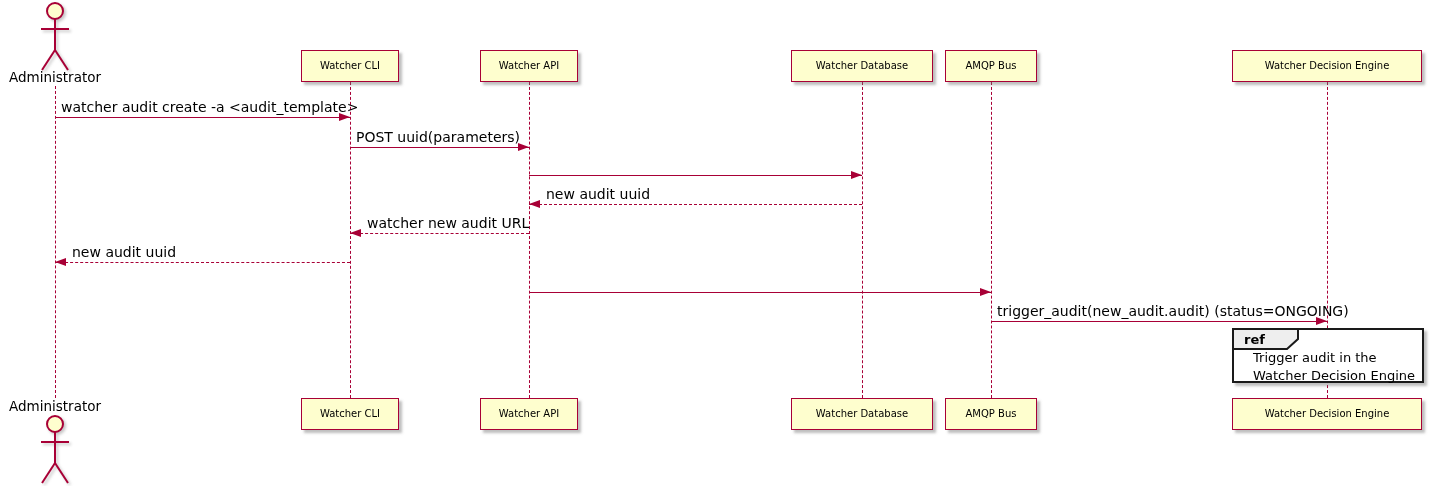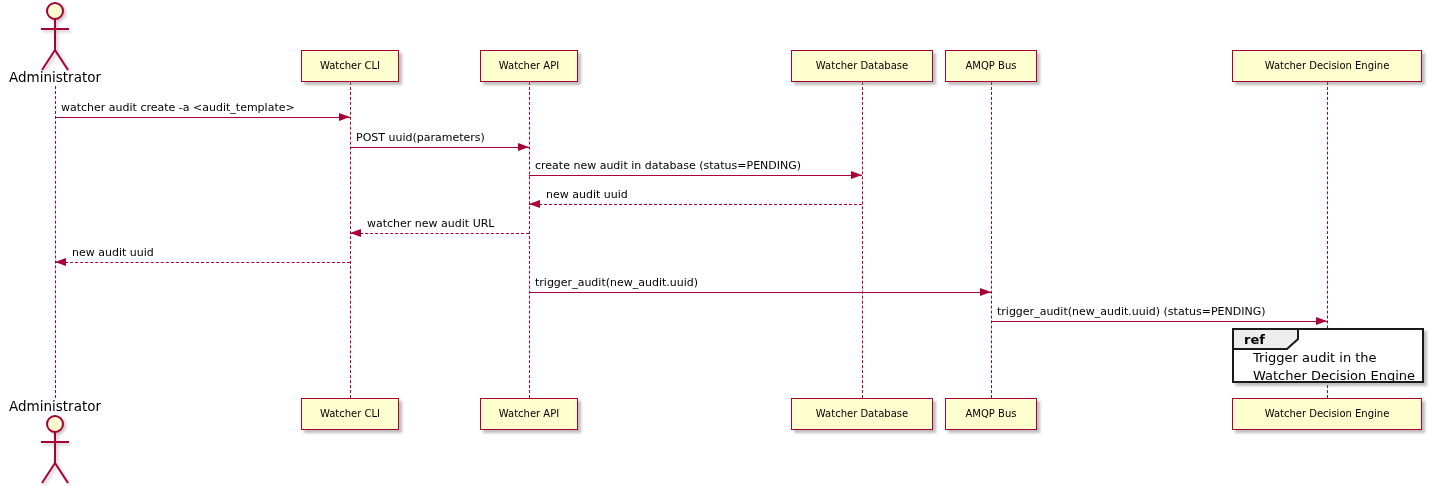--- a/index.html
+++ b/index.html
@@ -13,21 +13,21 @@
     box-shadow:3px 3px 2.5px rgba(110,110,110,.45);
     display:flex; align-items:center; justify-content:center;
     font-size:10px; white-space:nowrap; line-height:1;
   }
   .lifeline { position:absolute; width:0; border-left:1.2px dashed var(--stroke); }
   .actor-label { position:absolute; font-size:13.5px; white-space:nowrap; transform:translateX(-50%); line-height:1.1; }
   .actor-svg { position:absolute; transform:translateX(-50%); filter:drop-shadow(2px 2px 1.5px rgba(110,110,110,.4)); }
   .msg-line { position:absolute; height:0; }
   .msg-line.solid  { border-top:1.3px solid var(--stroke); }
   .msg-line.dashed { border-top:1.3px dashed var(--stroke); }
-  .msg-label { position:absolute; font-size:11px; white-space:nowrap; line-height:15px; }
+  .msg-label { position:absolute; font-size:14px; white-space:nowrap; line-height:15px; }
   .arrowhead { position:absolute; width:0; height:0; }
   .arrowhead.right { border-top:4.5px solid transparent; border-bottom:4.5px solid transparent; border-left:11px solid var(--stroke); }
   .arrowhead.left  { border-top:4.5px solid transparent; border-bottom:4.5px solid transparent; border-right:11px solid var(--stroke); }
   .ref-box {
     position:absolute; box-sizing:border-box; background:var(--reffill);
     border:2px solid var(--refborder); box-shadow:3px 3px 2.5px rgba(110,110,110,.45); z-index:6;padding-left:36px;
   }
   .ref-tab { position:absolute; top:-2px; left:-2px; }
   .ref-line { position:absolute; left:19px; font-size:13px; white-space:nowrap; line-height:15px; }
 </style>
@@ -68,36 +68,34 @@
     <div class="pbox" style="left: 1232px; top: 50px; width: 190px;">Watcher Decision Engine</div>
     <div class="pbox" style="left: 1232px; top: 398px; width: 190px;">Watcher Decision Engine</div>
     <div class="msg-line solid" style="left: 55px; top: 117px; width: 295px;"></div>
     <div class="arrowhead right" style="left: 339px; top: 113.1px;"></div>
     <div class="msg-label" style="left: 61px; top: 100px;">watcher audit create -a &lt;audit_template&gt;</div>
     <div class="msg-line solid" style="left: 350px; top: 147px; width: 179px;"></div>
     <div class="arrowhead right" style="left: 518px; top: 143.1px;"></div>
     <div class="msg-label" style="left: 356px; top: 130px;">POST uuid(parameters)</div>
     <div class="msg-line solid" style="left: 529px; top: 175px; width: 333px;"></div>
     <div class="arrowhead right" style="left: 851px; top: 171.1px;"></div>
-    <div class="msg-label" style="left: 535px; top: 158px;">create new audit in database (status=PENDING)</div>
     <div class="msg-line dashed" style="left: 529px; top: 204px; width: 333px;"></div>
     <div class="arrowhead left" style="left: 529px; top: 200.1px;"></div>
     <div class="msg-label" style="left: 546px; top: 187px;">new audit uuid</div>
     <div class="msg-line dashed" style="left: 350px; top: 233px; width: 179px;"></div>
     <div class="arrowhead left" style="left: 350px; top: 229.1px;"></div>
     <div class="msg-label" style="left: 367px; top: 216px;">watcher new audit URL</div>
     <div class="msg-line dashed" style="left: 55px; top: 262px; width: 295px;"></div>
     <div class="arrowhead left" style="left: 55px; top: 258.1px;"></div>
     <div class="msg-label" style="left: 72px; top: 245px;">new audit uuid</div>
     <div class="msg-line solid" style="left: 529px; top: 292px; width: 462px;"></div>
     <div class="arrowhead right" style="left: 980px; top: 288.1px;"></div>
-    <div class="msg-label" style="left: 535px; top: 275px;">trigger_audit(new_audit.uuid)</div>
     <div class="msg-line solid" style="left: 991px; top: 321px; width: 336px;"></div>
     <div class="arrowhead right" style="left: 1316px; top: 317.1px;"></div>
-    <div class="msg-label" style="left: 997px; top: 304px;">trigger_audit(new_audit.uuid) (status=PENDING)</div>
+    <div class="msg-label" style="left: 997px; top: 304px;">trigger_audit(new_audit.audit) (status=ONGOING)</div>
     <div class="ref-box" style="left: 1232px; top: 328px; width: 192px; height: 55px;">
       <svg width="68" height="22" viewBox="0 0 68 22" class="ref-tab">
         <polygon points="1,1 66,1 66,11 55,21 1,21" fill="#EEEEEE" stroke="#1a1a1a" stroke-width="2"></polygon>
         <text x="12" y="16" font-size="13" font-weight="bold" fill="#000000" font-family="DejaVu Sans, sans-serif">ref</text>
       </svg>
       <div class="ref-line" style="top: 20px;">Trigger audit in the</div>
       <div class="ref-line" style="top: 38px;">Watcher Decision Engine</div>
     </div>
   </div>
 

